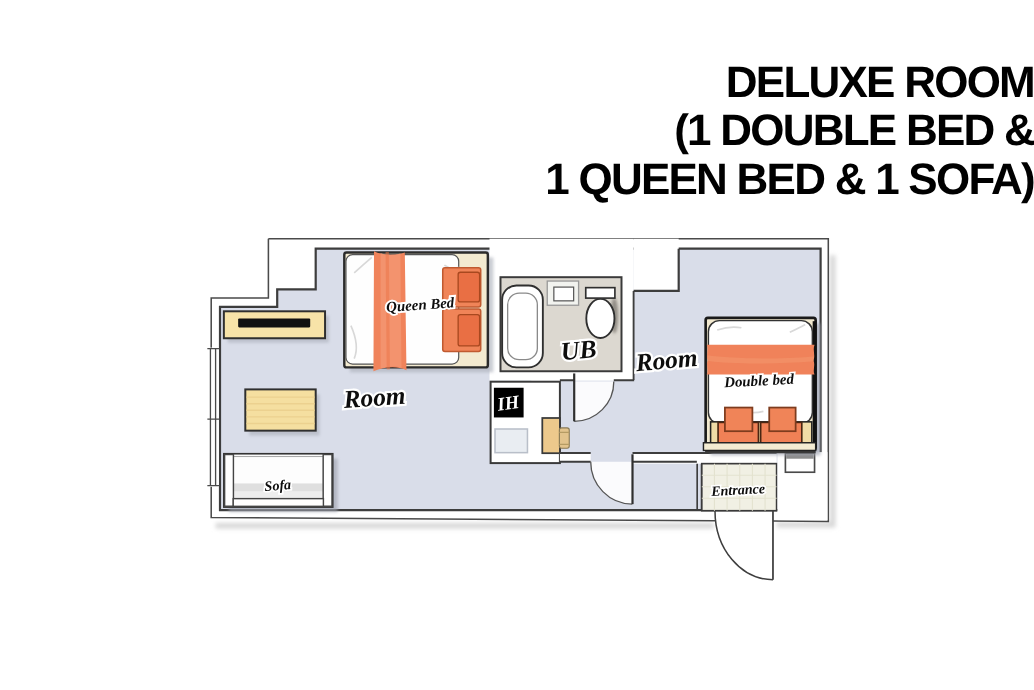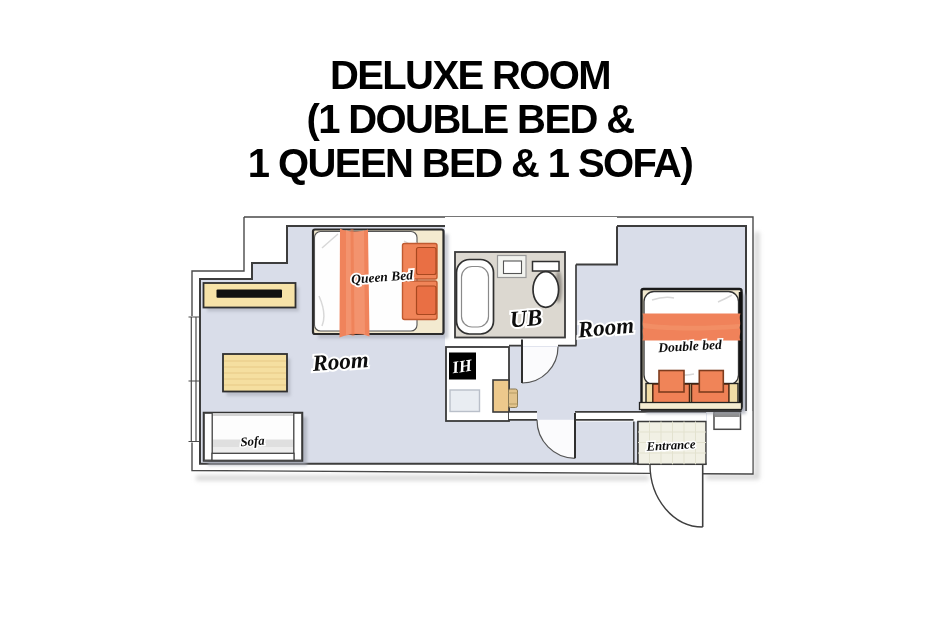--- a/index.html
+++ b/index.html
@@ -1,17 +1,17 @@
 <!DOCTYPE html>
 <html><head>
 <meta charset="utf-8">
 <style>
 html,body{margin:0;padding:0}
 body{width:940px;height:627px;background:#fff;font-family:"Liberation Sans",sans-serif;position:relative;overflow:hidden}
-.title{position:absolute;left:0;top:53px;width:940px;text-align:center;font-weight:bold;font-size:40px;line-height:44px;color:#000;letter-spacing:-1.6px}
+.title{position:absolute;left:0;top:53px;width:940px;text-align:right;font-weight:bold;font-size:40px;line-height:44px;color:#000;letter-spacing:-1.6px}
 .plan{position:absolute;left:0;top:0}
 text{font-family:"Liberation Serif",serif;font-style:italic;font-weight:bold;fill:#0d0d0d;text-rendering:geometricPrecision;opacity:0.999}
 body{-webkit-font-smoothing:antialiased}
 </style>
 </head>
 <body>
 
 <div class="title">DELUXE ROOM<br>(1 DOUBLE BED &amp;<br>1 QUEEN BED &amp; 1 SOFA)</div>
 <svg class="plan" width="940" height="627" viewBox="0 0 940 627">
 <defs>

